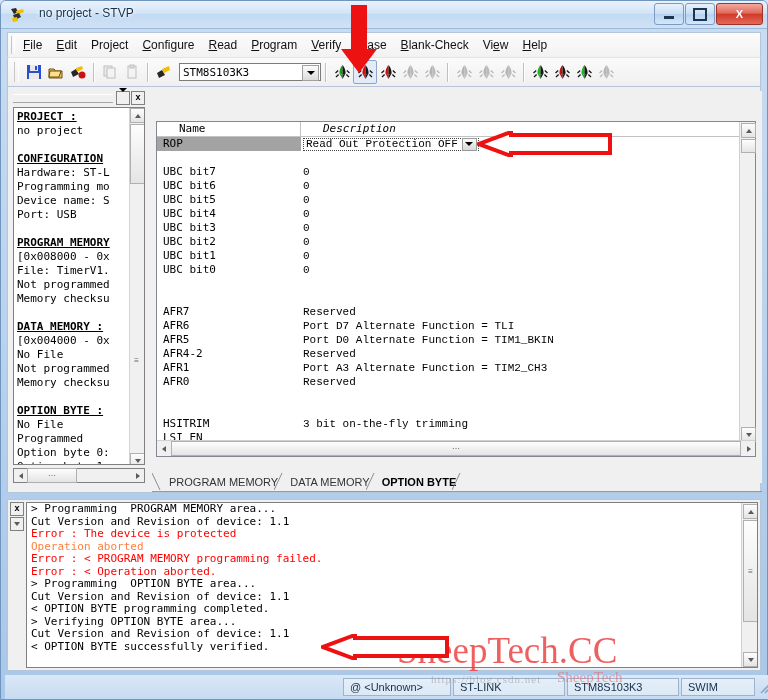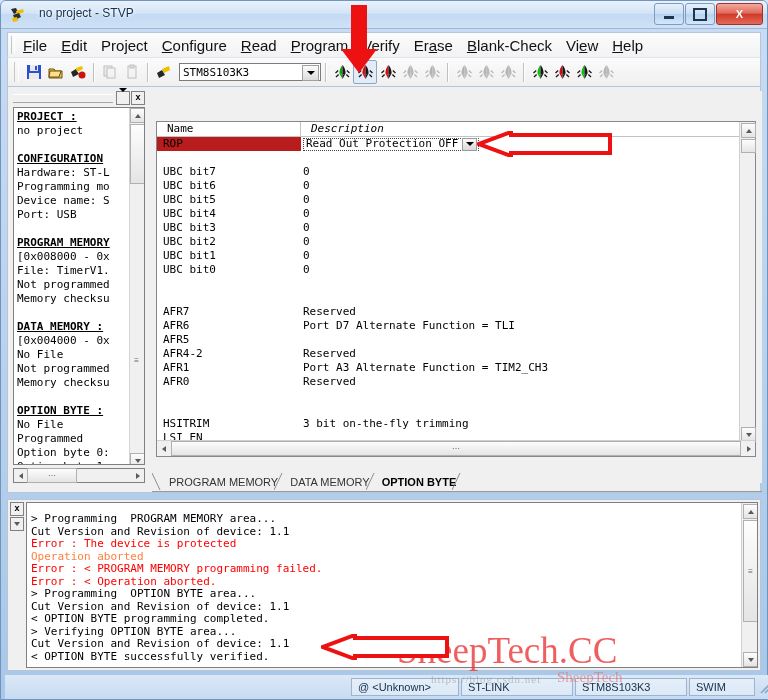--- a/index.html
+++ b/index.html
@@ -53,21 +53,21 @@
     background:linear-gradient(180deg,#fcfcfc 0%,#f2f2f2 100%);
     border:1px solid #b5c6da;border-bottom:none;
     display:flex;align-items:center;padding-left:8px;
     position:relative;
   }
   .menubar:before{
     content:"";position:absolute;left:3px;top:3px;width:2px;height:18px;
     border-left:1px solid #c8c8c8;border-right:1px solid #fff;
   }
   .menu-item{
-    padding:3px 7px;font-size:15px;color:#111;white-space:nowrap;
+    padding:3px 7px;font-size:12px;color:#111;white-space:nowrap;
   }
   .menu-item u{text-decoration:underline;}
   
   .toolbar{
     margin:0 6px;height:28px;
     background:linear-gradient(180deg,#fbfbfb 0%,#efefef 100%);
     border:1px solid #b5c6da;border-top:1px solid #dde6f0;
     display:flex;align-items:center;padding-left:6px;position:relative;
   }
   .tb-sep{width:1px;height:19px;background:#c0c0c0;border-right:1px solid #fff;margin:0 4px;}
@@ -166,29 +166,29 @@
     box-sizing:border-box;
   }
   .gridbox{
     position:absolute;left:4px;top:30px;width:600px;height:336px;
     background:#fff;border:1px solid #828790;box-sizing:border-box;
   }
   .grid-header{
     height:14px;display:flex;background:#fff;border-bottom:1px solid #c3c3c3;
     font-family:"DejaVu Sans Mono",monospace;font-size:11px;
   }
-  .gh-cell{padding-left:10px;line-height:13px;border-right:1px solid #c3c3c3;box-sizing:border-box;}
+  .gh-cell{padding-left:22px;line-height:13px;border-right:1px solid #c3c3c3;box-sizing:border-box;}
   .grid-rows{
     position:absolute;left:0;top:15px;right:15px;bottom:16px;overflow:hidden;
     font-family:"DejaVu Sans Mono",monospace;font-size:11px;
   }
   .grow{height:14px;display:flex;line-height:14px;}
-  .grow.sel .gname{background:#b91c1c;}
+  .grow.sel .gname{background:#a3a3a3;}
   .gname{width:144px;padding-left:6px;box-sizing:border-box;}
-  .gdesc{flex:1;padding-left:2px;}
+  .gdesc{flex:1;padding-left:2px;font-family:Liberation Mono, monospace;}
   .grid-vscroll{
     position:absolute;right:0;top:0;width:15px;bottom:16px;
     background:#f0f0f0;border-left:1px solid #d0d0d0;
   }
   .grid-hscroll{
     position:absolute;left:0;right:0;bottom:0;height:15px;
     background:#f0f0f0;border-top:1px solid #d0d0d0;display:flex;align-items:center;
   }
   .dropcell{
     display:inline-flex;align-items:center;border:1px dotted #444;
@@ -231,21 +231,21 @@
   .out-menu{
     width:12px;height:12px;border:1px solid #808080;background:#f0f0f0;
     margin-top:1px;display:flex;align-items:center;justify-content:center;
   }
   .out-body{
     position:absolute;left:18px;top:2px;right:2px;bottom:2px;
     background:#fff;border:1px solid #7f7f7f;box-sizing:border-box;overflow:hidden;
   }
   .logtext{
     font-family:"DejaVu Sans Mono",monospace;font-size:11px;line-height:12.5px;
-    padding:10px 0 0 4px;white-space:pre;
+    padding:0 0 0 4px;white-space:pre;
   }
   .log-err{color:#ff0000;}
   .log-warn{color:#ff8040;}
   .log-ok{color:#000;}
   .out-vscroll{
     position:absolute;right:0;top:0;width:15px;bottom:0;background:#f0f0f0;
     border-left:1px solid #d0d0d0;
   }
   
   .statusbar{
@@ -578,20 +578,21 @@
             <div class="grow">
               <div class="gname">AFR7</div>
               <div class="gdesc">Reserved</div>
             </div>
             <div class="grow">
               <div class="gname">AFR6</div>
               <div class="gdesc">Port D7 Alternate Function = TLI</div>
             </div>
             <div class="grow">
               <div class="gname">AFR5</div>
+              <div class="gdesc">Port D0 Alternate Function = TIM1_BKIN</div>
             </div>
             <div class="grow">
               <div class="gname">AFR4-2</div>
               <div class="gdesc">Reserved</div>
             </div>
             <div class="grow">
               <div class="gname">AFR1</div>
               <div class="gdesc">Port A3 Alternate Function = TIM2_CH3</div>
             </div>
             <div class="grow">
@@ -684,21 +685,21 @@
 
   <div class="watermark3">https://blog.csdn.net</div>
   <div class="watermark">SheepTech.CC</div>
   <div class="watermark2">SheepTech</div>
 
   <div class="statusbar">
     <div class="st-cell st-flex"></div>
     <div class="st-cell" style="width:108px;">@ &lt;Unknown&gt;</div>
     <div class="st-cell" style="width:112px;">ST-LINK</div>
     <div class="st-cell" style="width:112px;">STM8S103K3</div>
-    <div class="st-cell" style="width:66px;">SWIM</div>
+    <div class="st-cell" style="width:74px;">SWIM</div>
     <div class="st-grip">
       <svg width="14" height="14" viewBox="0 0 14 14">
           <path d="M13 5 L5 13 M13 9 L9 13" stroke="#8fa9c6" stroke-width="1.6" fill="none"></path>
         </svg>
     </div>
   </div>
 
   <svg class="annot" style="left:338px;top:2px;" width="40" height="72" viewBox="0 0 40 72">
     <path d="M12 2 L28 2 L28 46 L38 46 L20 70 L2 46 L12 46 Z" fill="#ee1111"></path>
   </svg>

